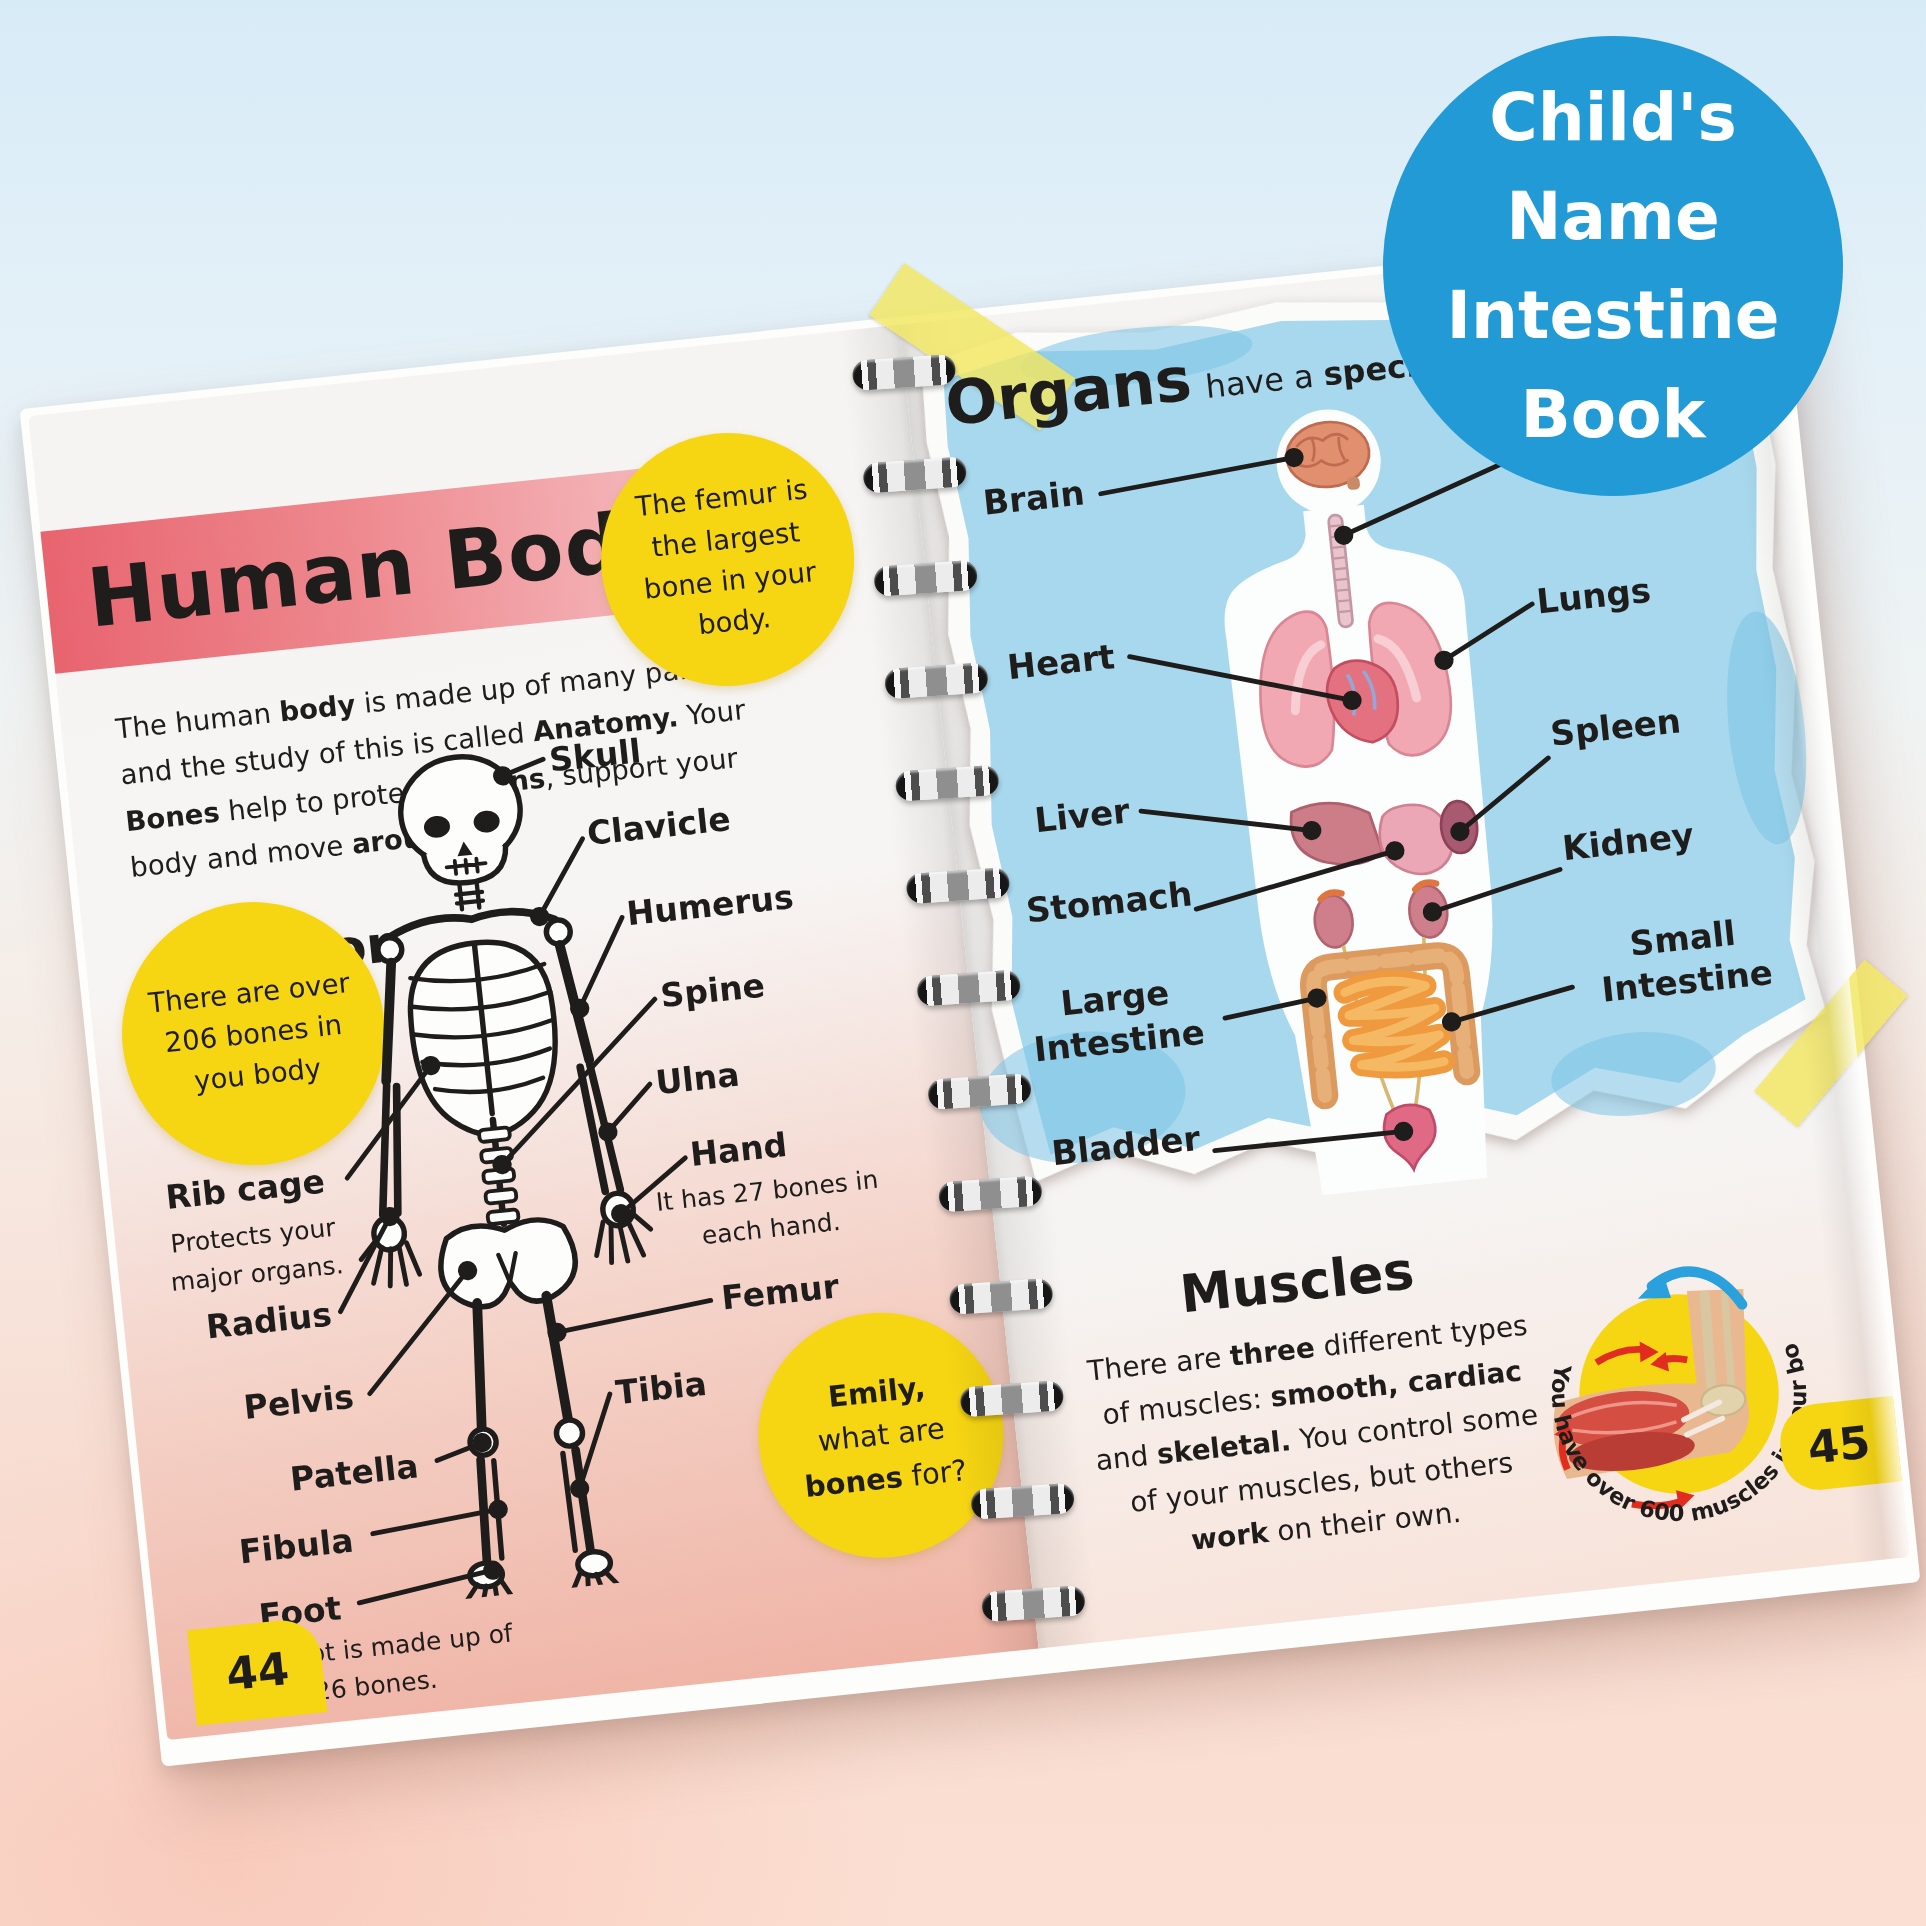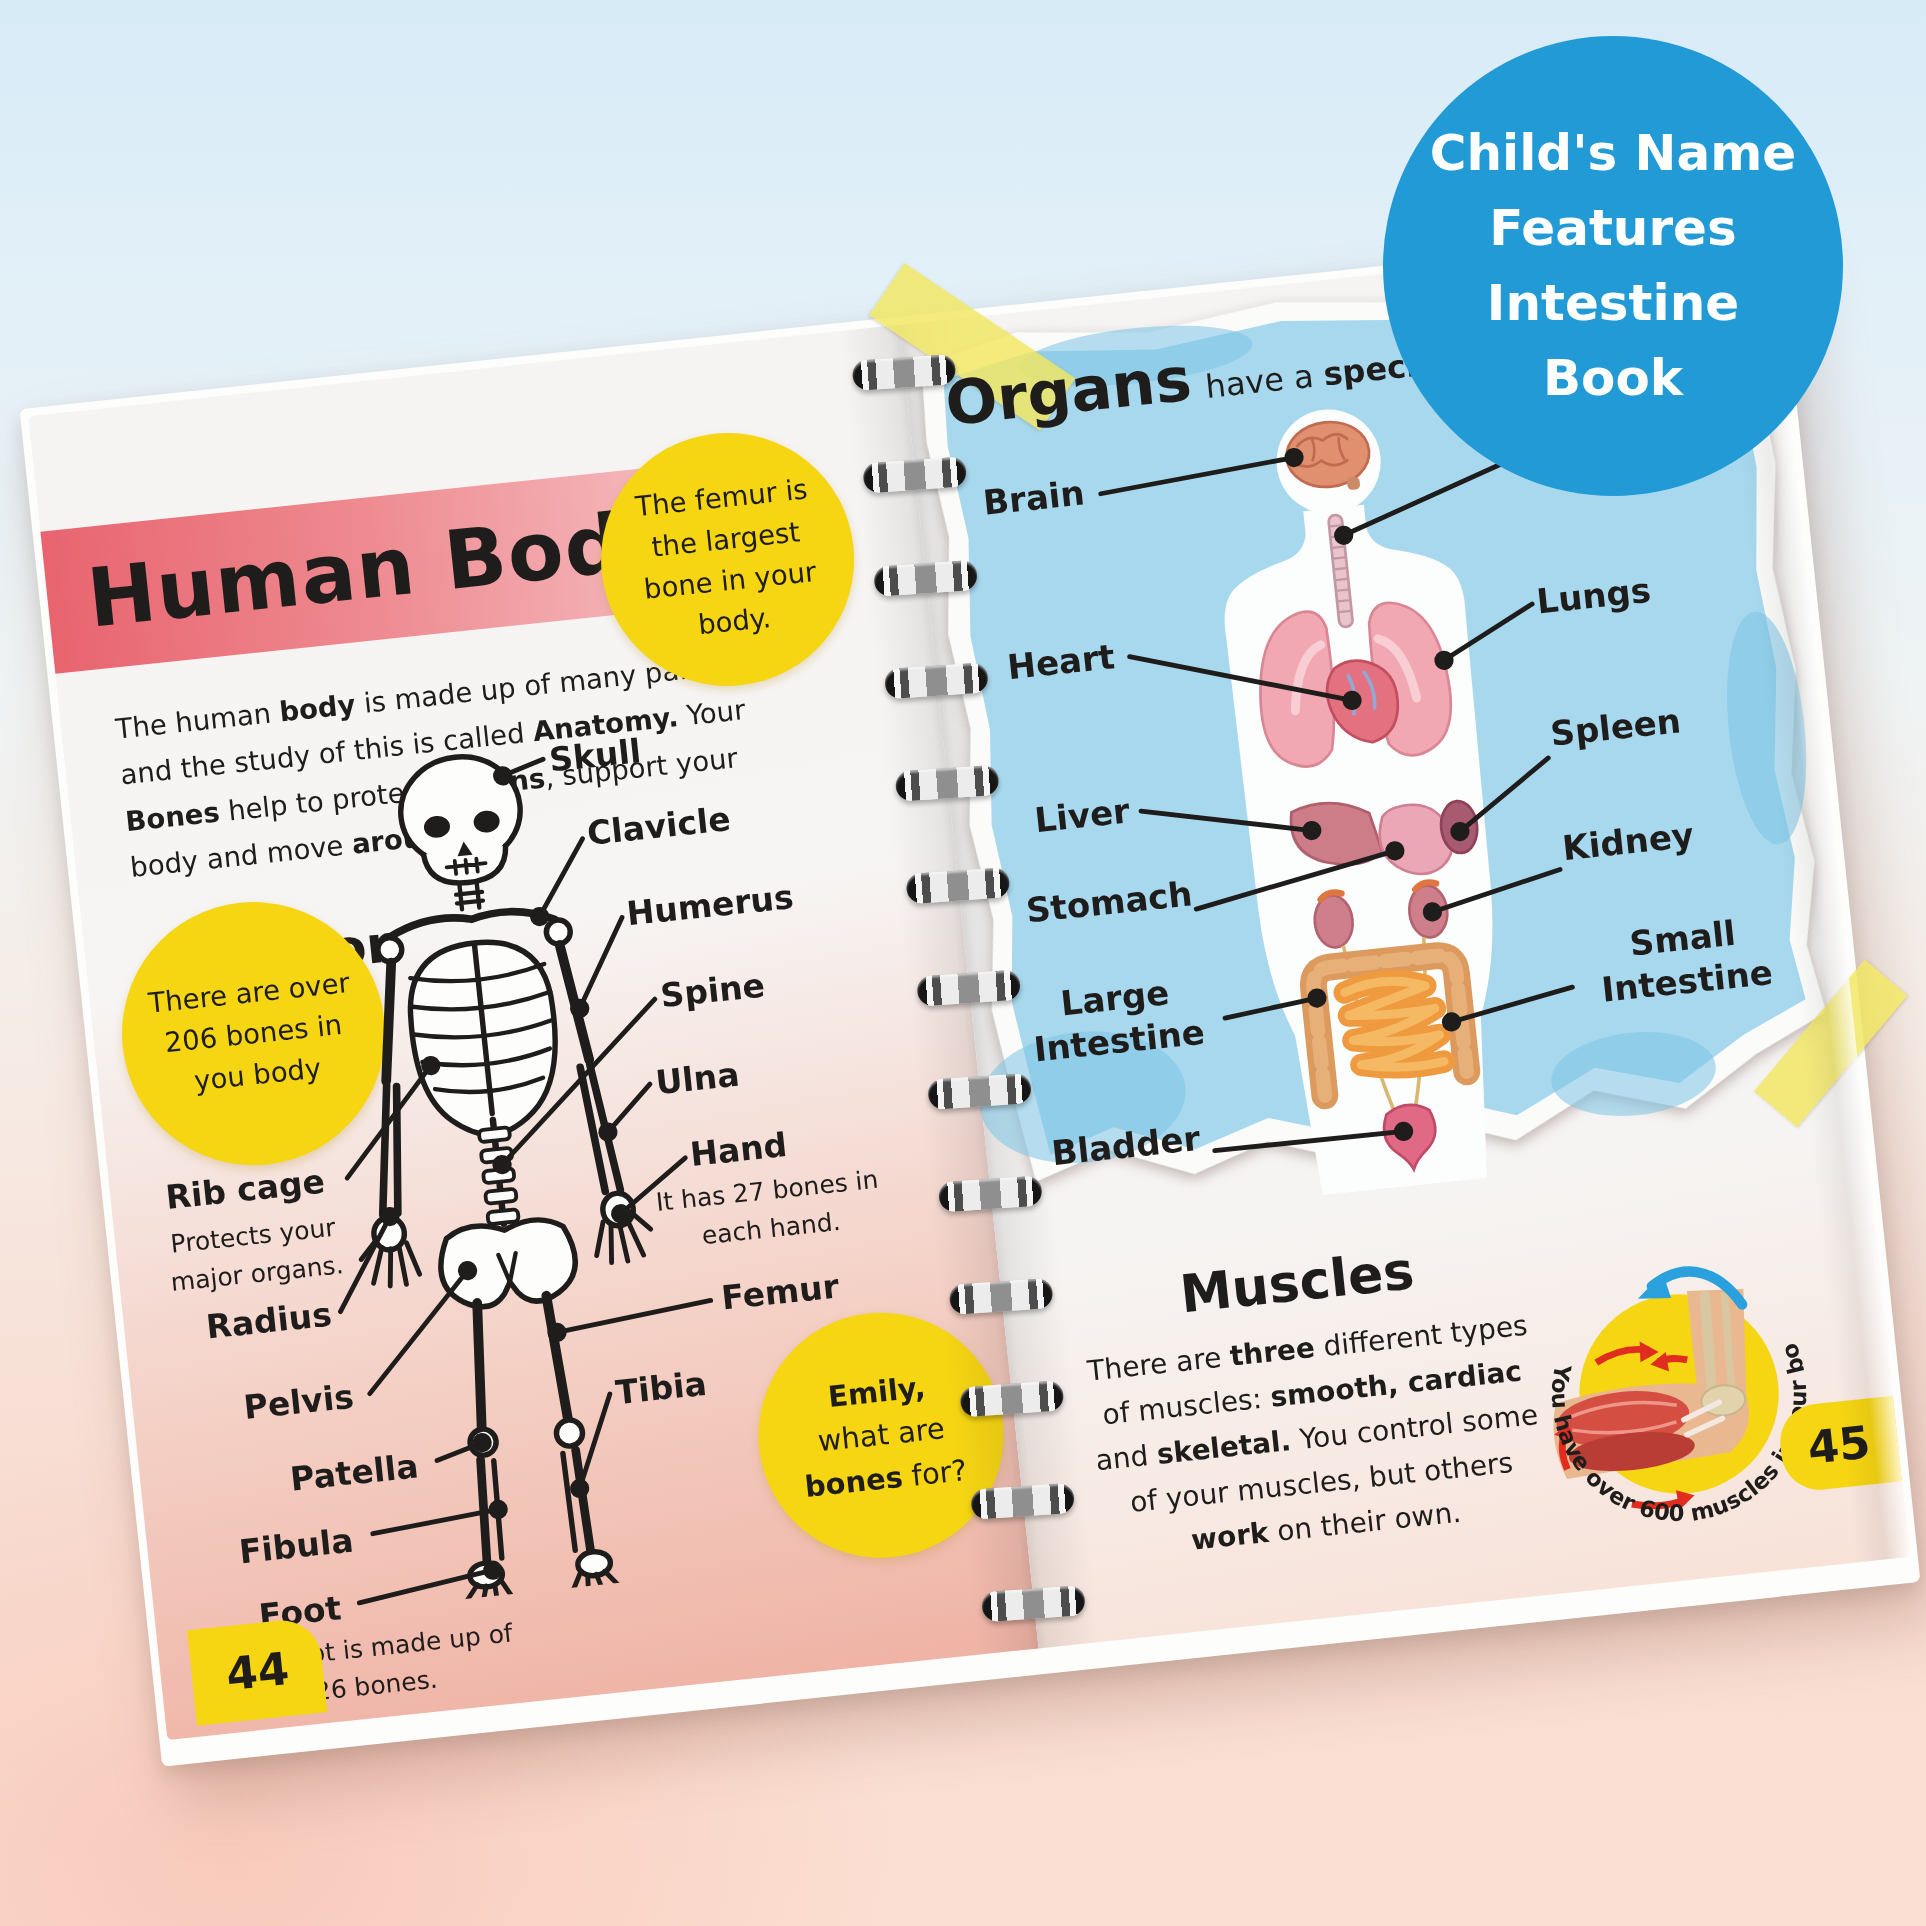--- a/index.html
+++ b/index.html
@@ -57,21 +57,21 @@
   .organs-rest{font-size:32px;}
   .torso-svg{position:absolute;left:206px;top:120px;width:413px;height:790px;}
   .olbl{position:absolute;font-size:34px;font-weight:bold;white-space:nowrap;}
   .olbl.wrap{white-space:normal;text-align:center;line-height:1.25;}
   .muscles-heading{position:absolute;left:103px;top:964px;width:385px;text-align:center;font-size:52px;font-weight:bold;}
   .muscles-text{position:absolute;left:65px;top:1039px;width:468px;font-size:28px;line-height:1.6;text-align:center;}
   .muscle-wrap{position:absolute;left:502px;top:980px;width:323px;height:323px;}
   
   .badge{position:absolute;left:1383px;top:36px;width:460px;height:460px;border-radius:50%;background:#219ad5;
     display:flex;flex-direction:column;align-items:center;justify-content:center;color:#fff;
-    font-weight:bold;font-size:50px;line-height:1.5;text-align:center;}
+    font-weight:bold;font-size:66px;line-height:1.5;text-align:center;}
 </style>
 </head>
 <body>
 
 <div class="scene">
 
   <div class="book">
 
     <div class="page page-left">
 
@@ -368,19 +368,18 @@
       <div class="coil" style="top:867px"></div>
       <div class="coil" style="top:970px"></div>
       <div class="coil" style="top:1073px"></div>
       <div class="coil" style="top:1176px"></div>
       <div class="coil" style="top:1279px"></div>
     </div>
   </div>
 
   <div class="badge">
     <div>Child's Name</div>
-    <div>Features</div>
     <div>Intestine</div>
     <div>Book</div>
   </div>
 
 </div>
 
 
 </body></html>

